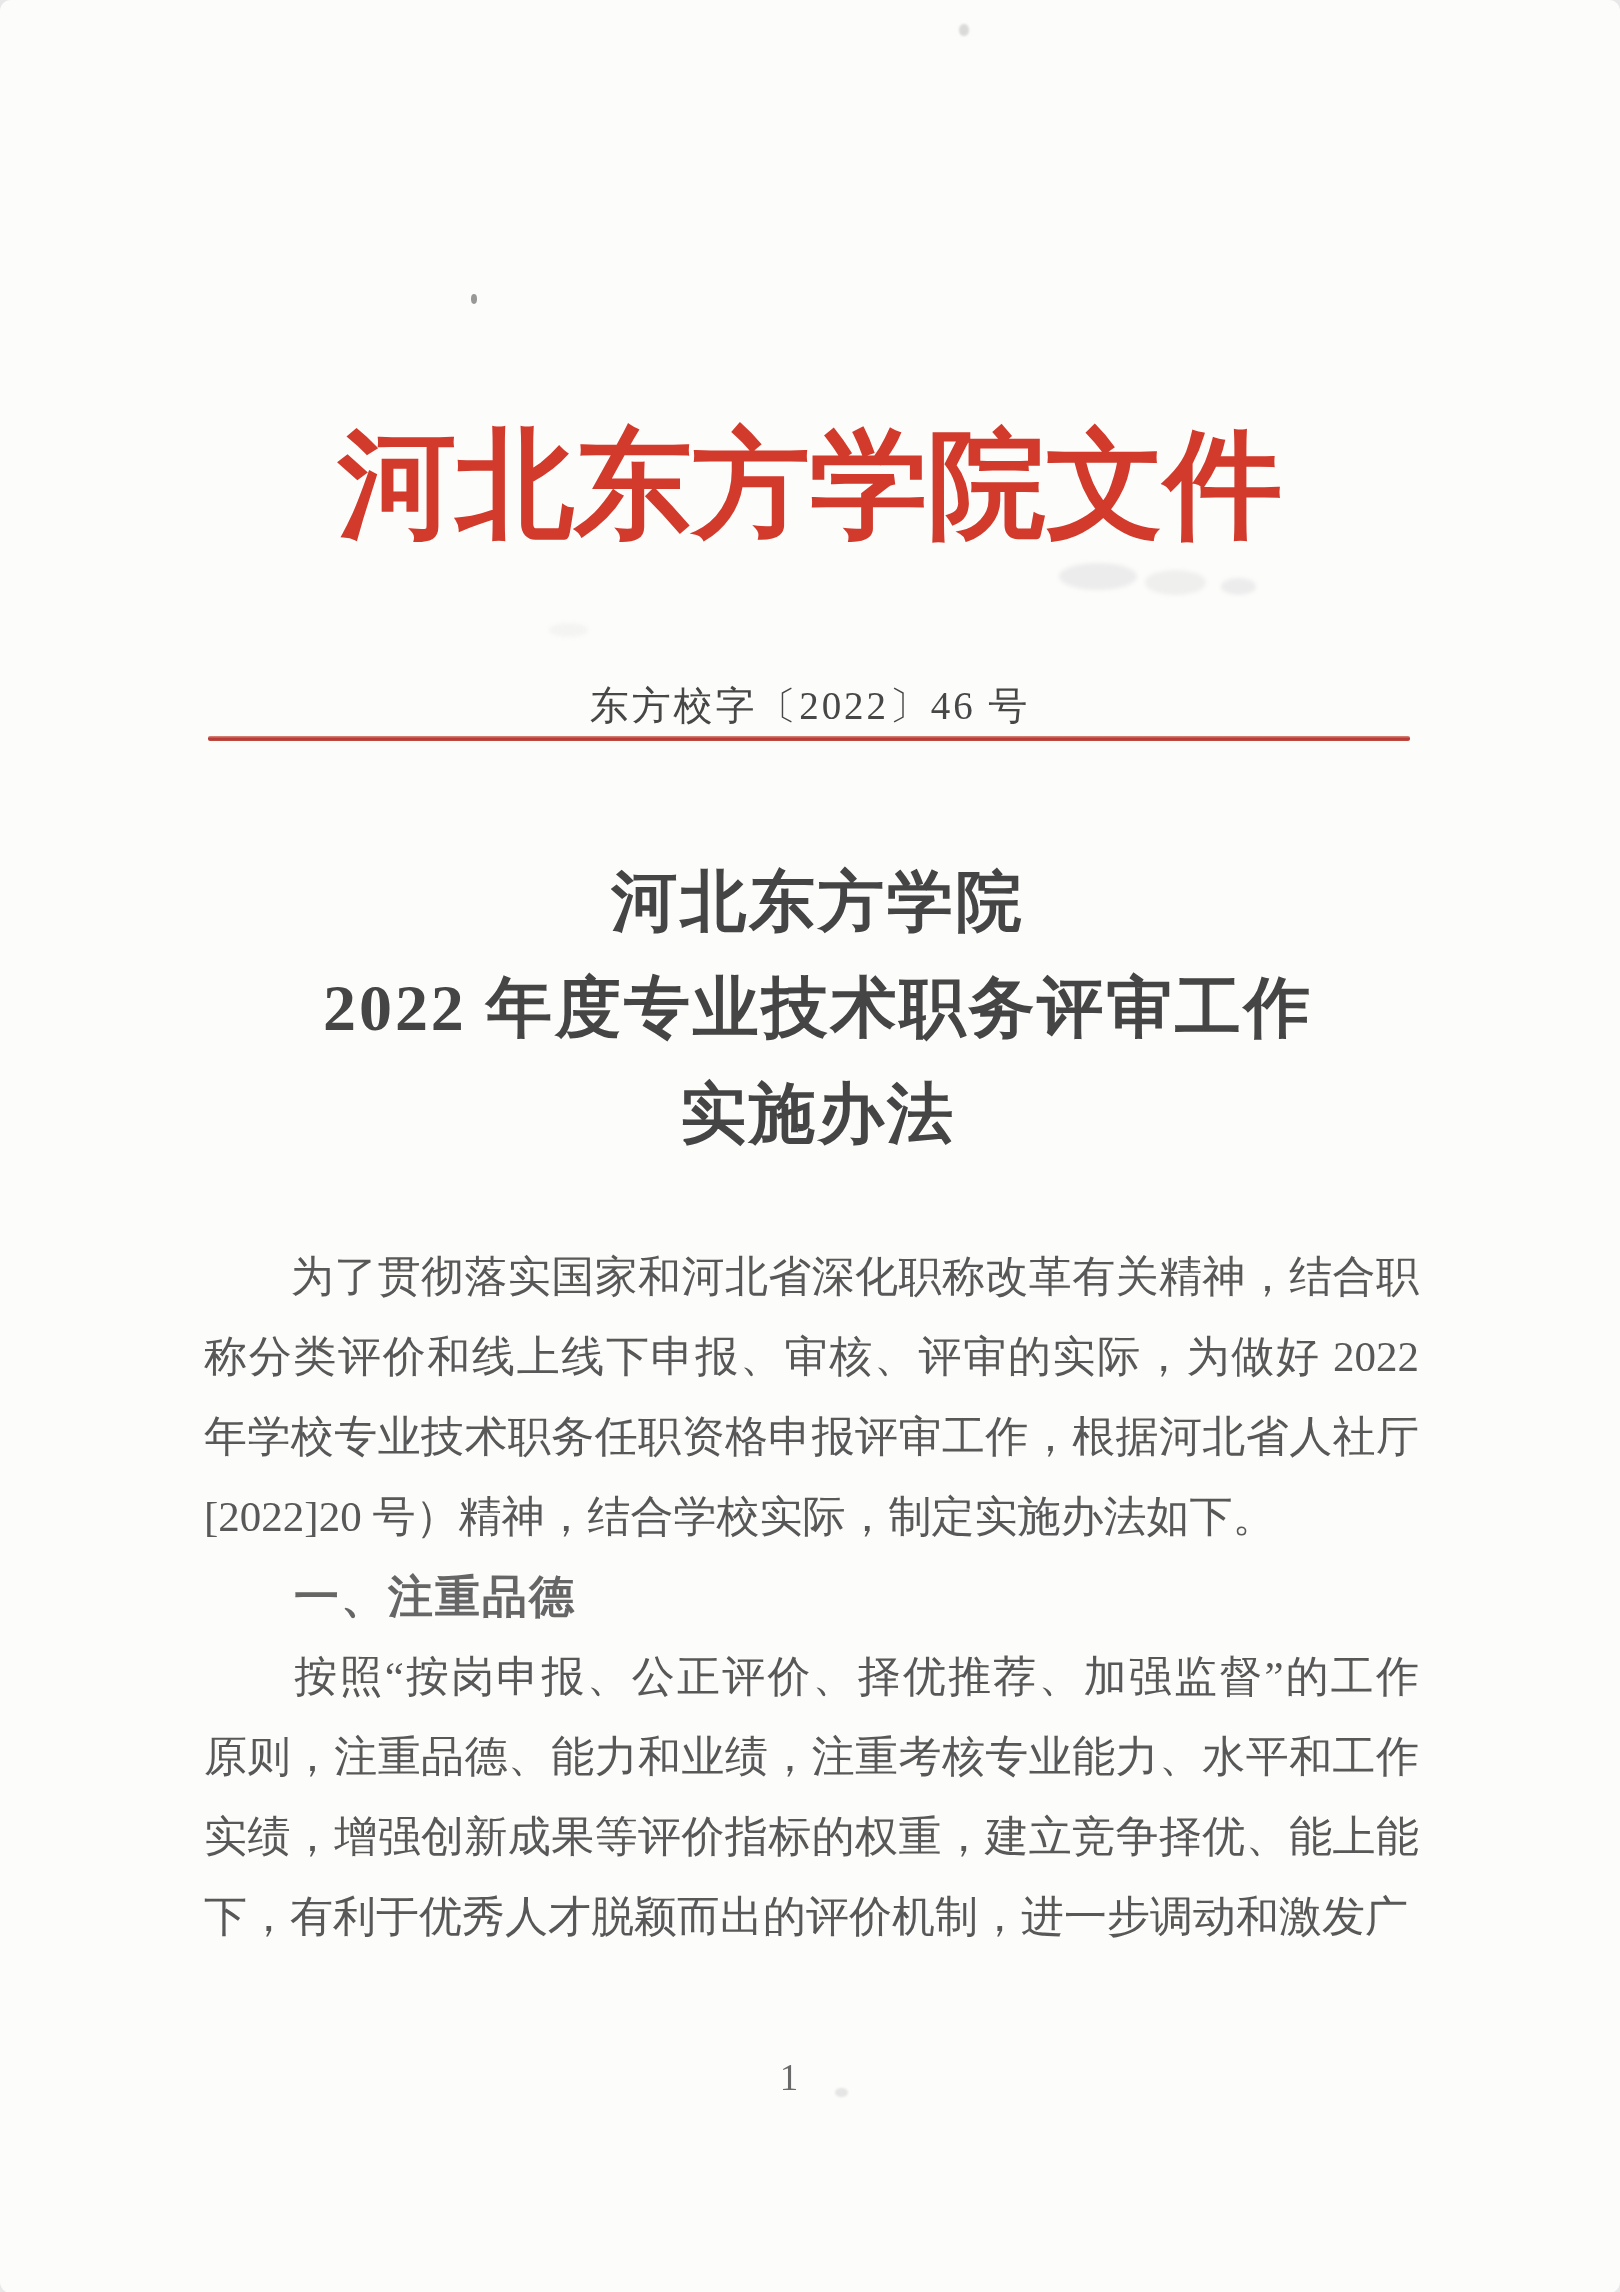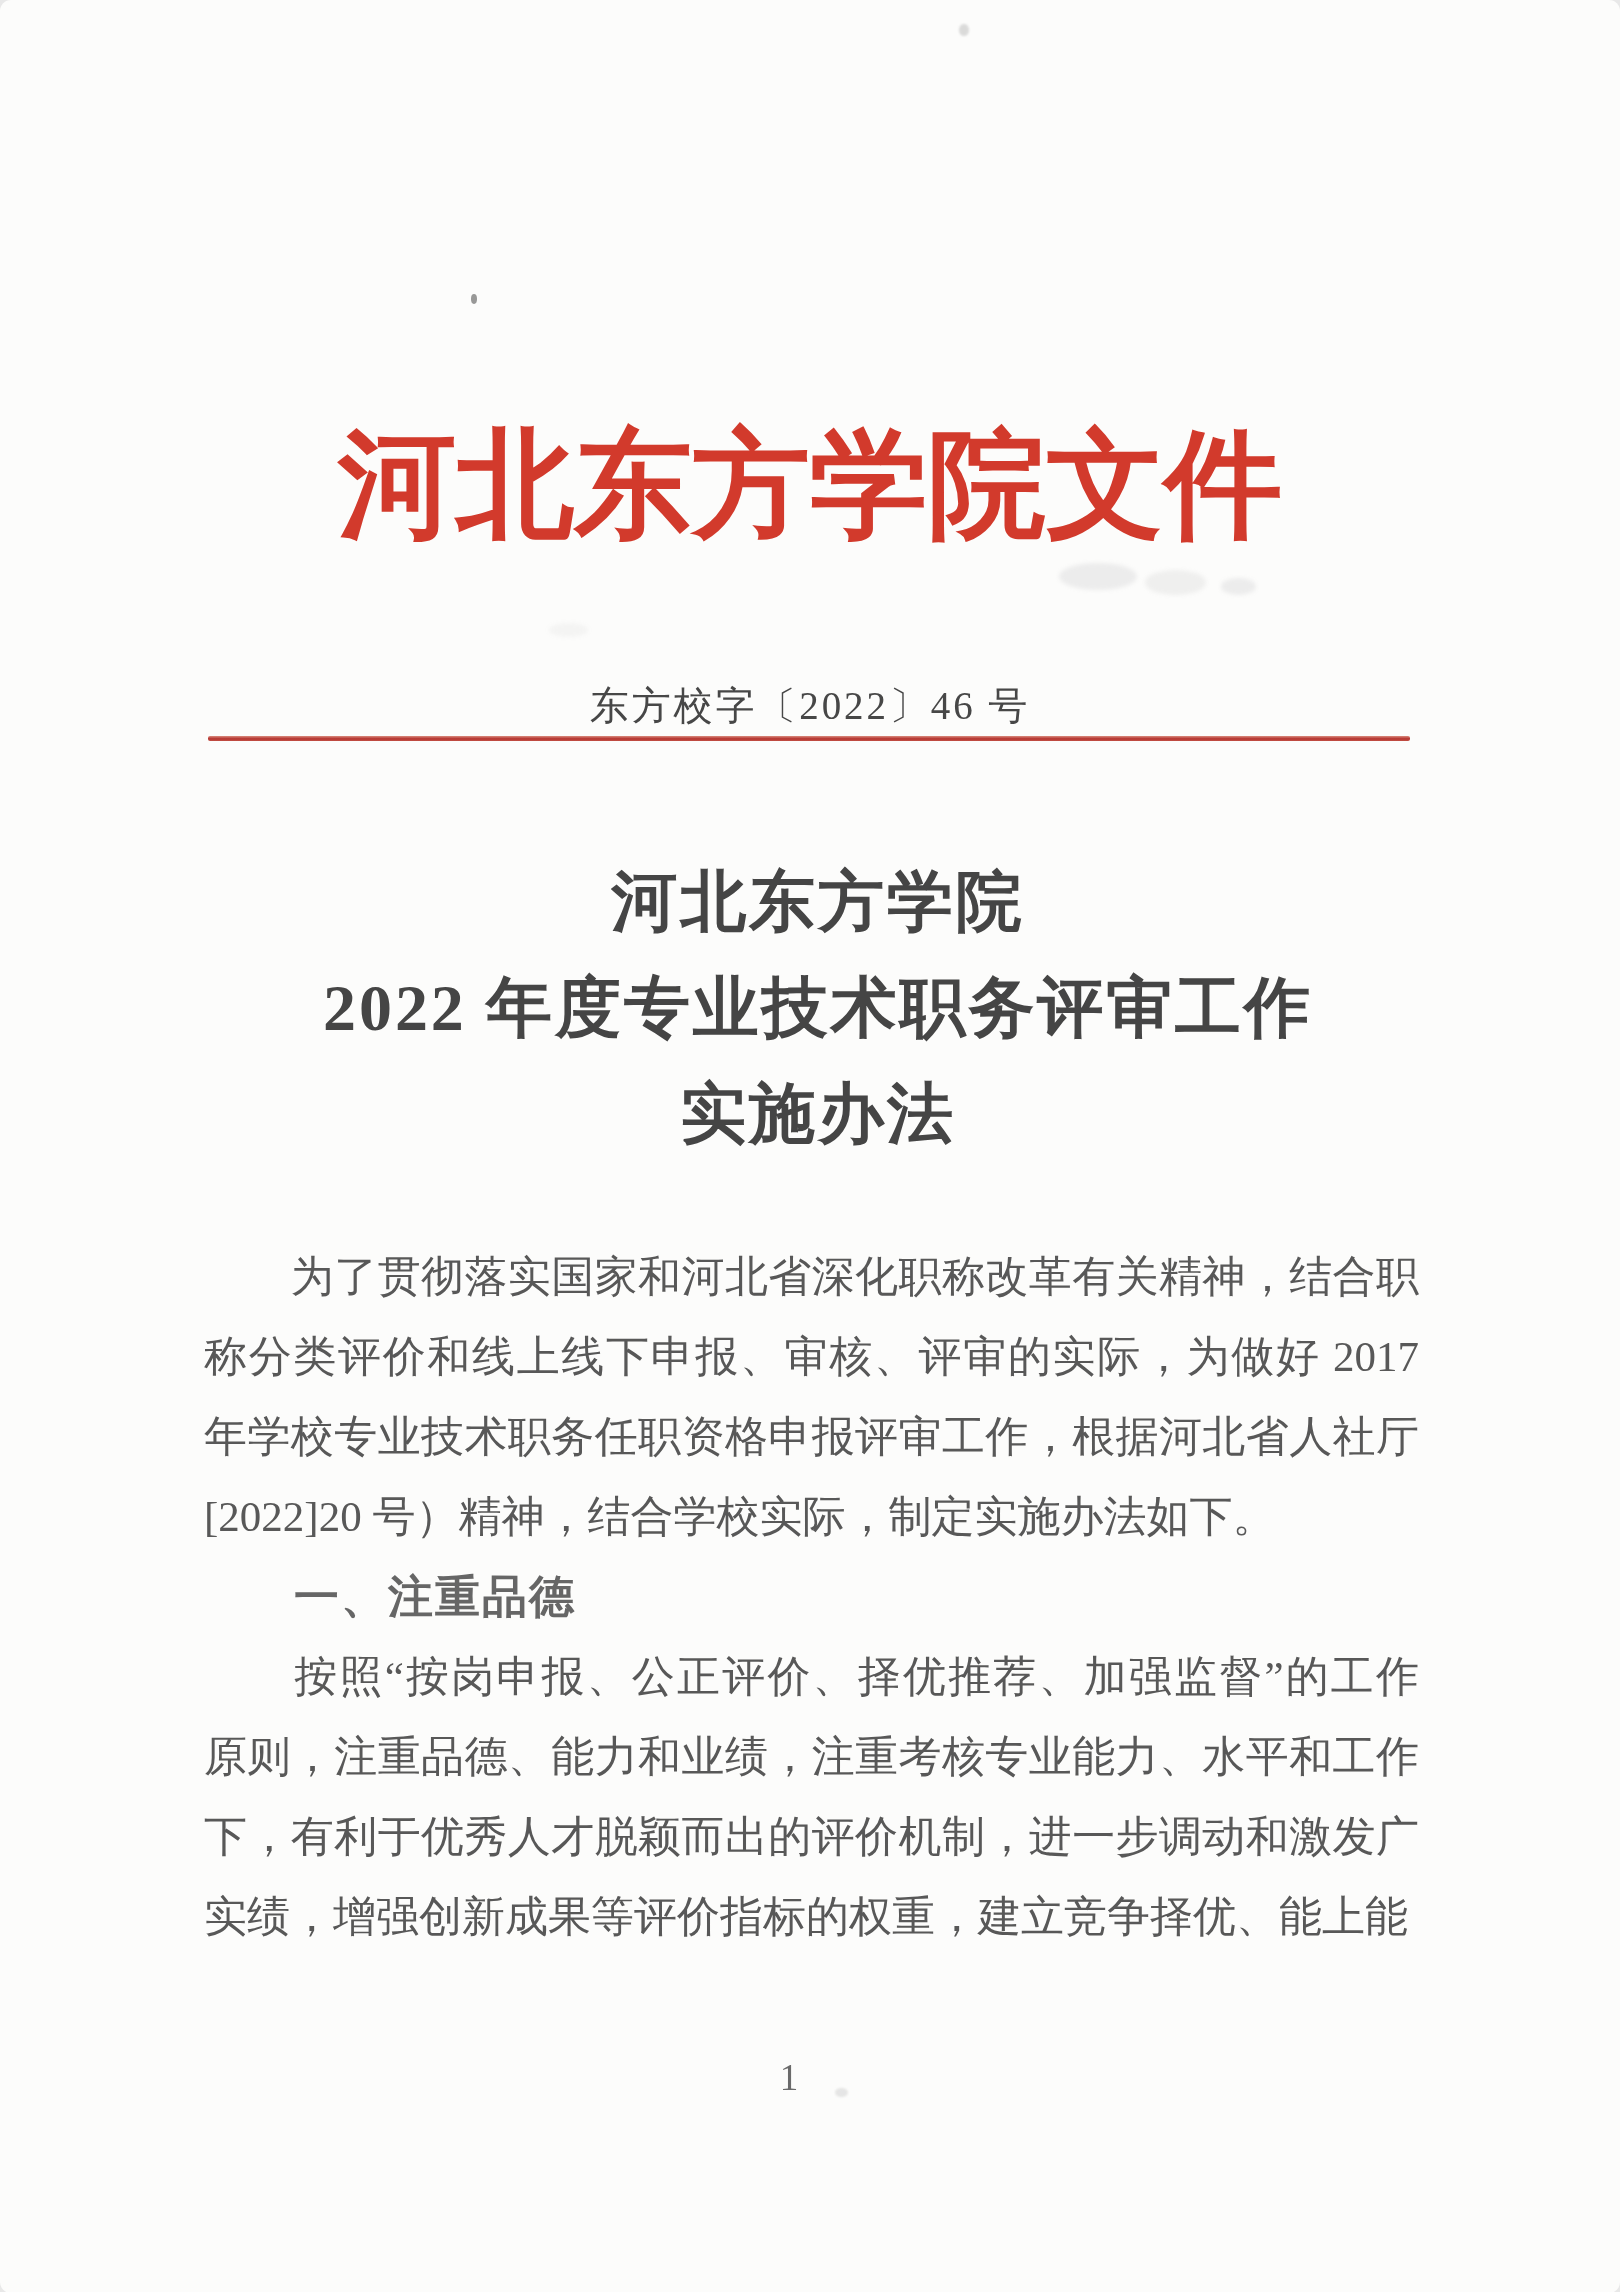--- a/index.html
+++ b/index.html
@@ -137,32 +137,32 @@
 
   <div class="doc-title">
       <div class="title-line">河北东方学院</div>
       <div class="title-line">2022 年度专业技术职务评审工作</div>
       <div class="title-line">实施办法</div>
     </div>
 
   <div class="body-text">
     <div class="para">
         <div class="body-line">　　为了贯彻落实国家和河北省深化职称改革有关精神，结合职</div>
-        <div class="body-line">称分类评价和线上线下申报、审核、评审的实际，为做好 2017</div>
+        <div class="body-line">称分类评价和线上线下申报、审核、评审的实际，为做好 2022</div>
         <div class="body-line">年学校专业技术职务任职资格申报评审工作，根据河北省人社厅</div>
         <div class="body-line">[2022]20 号）精神，结合学校实际，制定实施办法如下。</div>
       </div>
 
     <div class="section-heading">一、注重品德</div>
 
     <div class="para">
         <div class="body-line">　　按照“按岗申报、公正评价、择优推荐、加强监督”的工作</div>
         <div class="body-line">原则，注重品德、能力和业绩，注重考核专业能力、水平和工作</div>
+        <div class="body-line">实绩，增强创新成果等评价指标的权重，建立竞争择优、能上能</div>
         <div class="body-line">下，有利于优秀人才脱颖而出的评价机制，进一步调动和激发广</div>
-        <div class="body-line">实绩，增强创新成果等评价指标的权重，建立竞争择优、能上能</div>
       </div>
   </div>
 
   <div class="page-number">1</div>
 
   <div class="speck sp1"></div>
   <div class="speck sp2"></div>
   <div class="speck sp3"></div>
   <div class="smudge sm1"></div>
   <div class="smudge sm2"></div>

